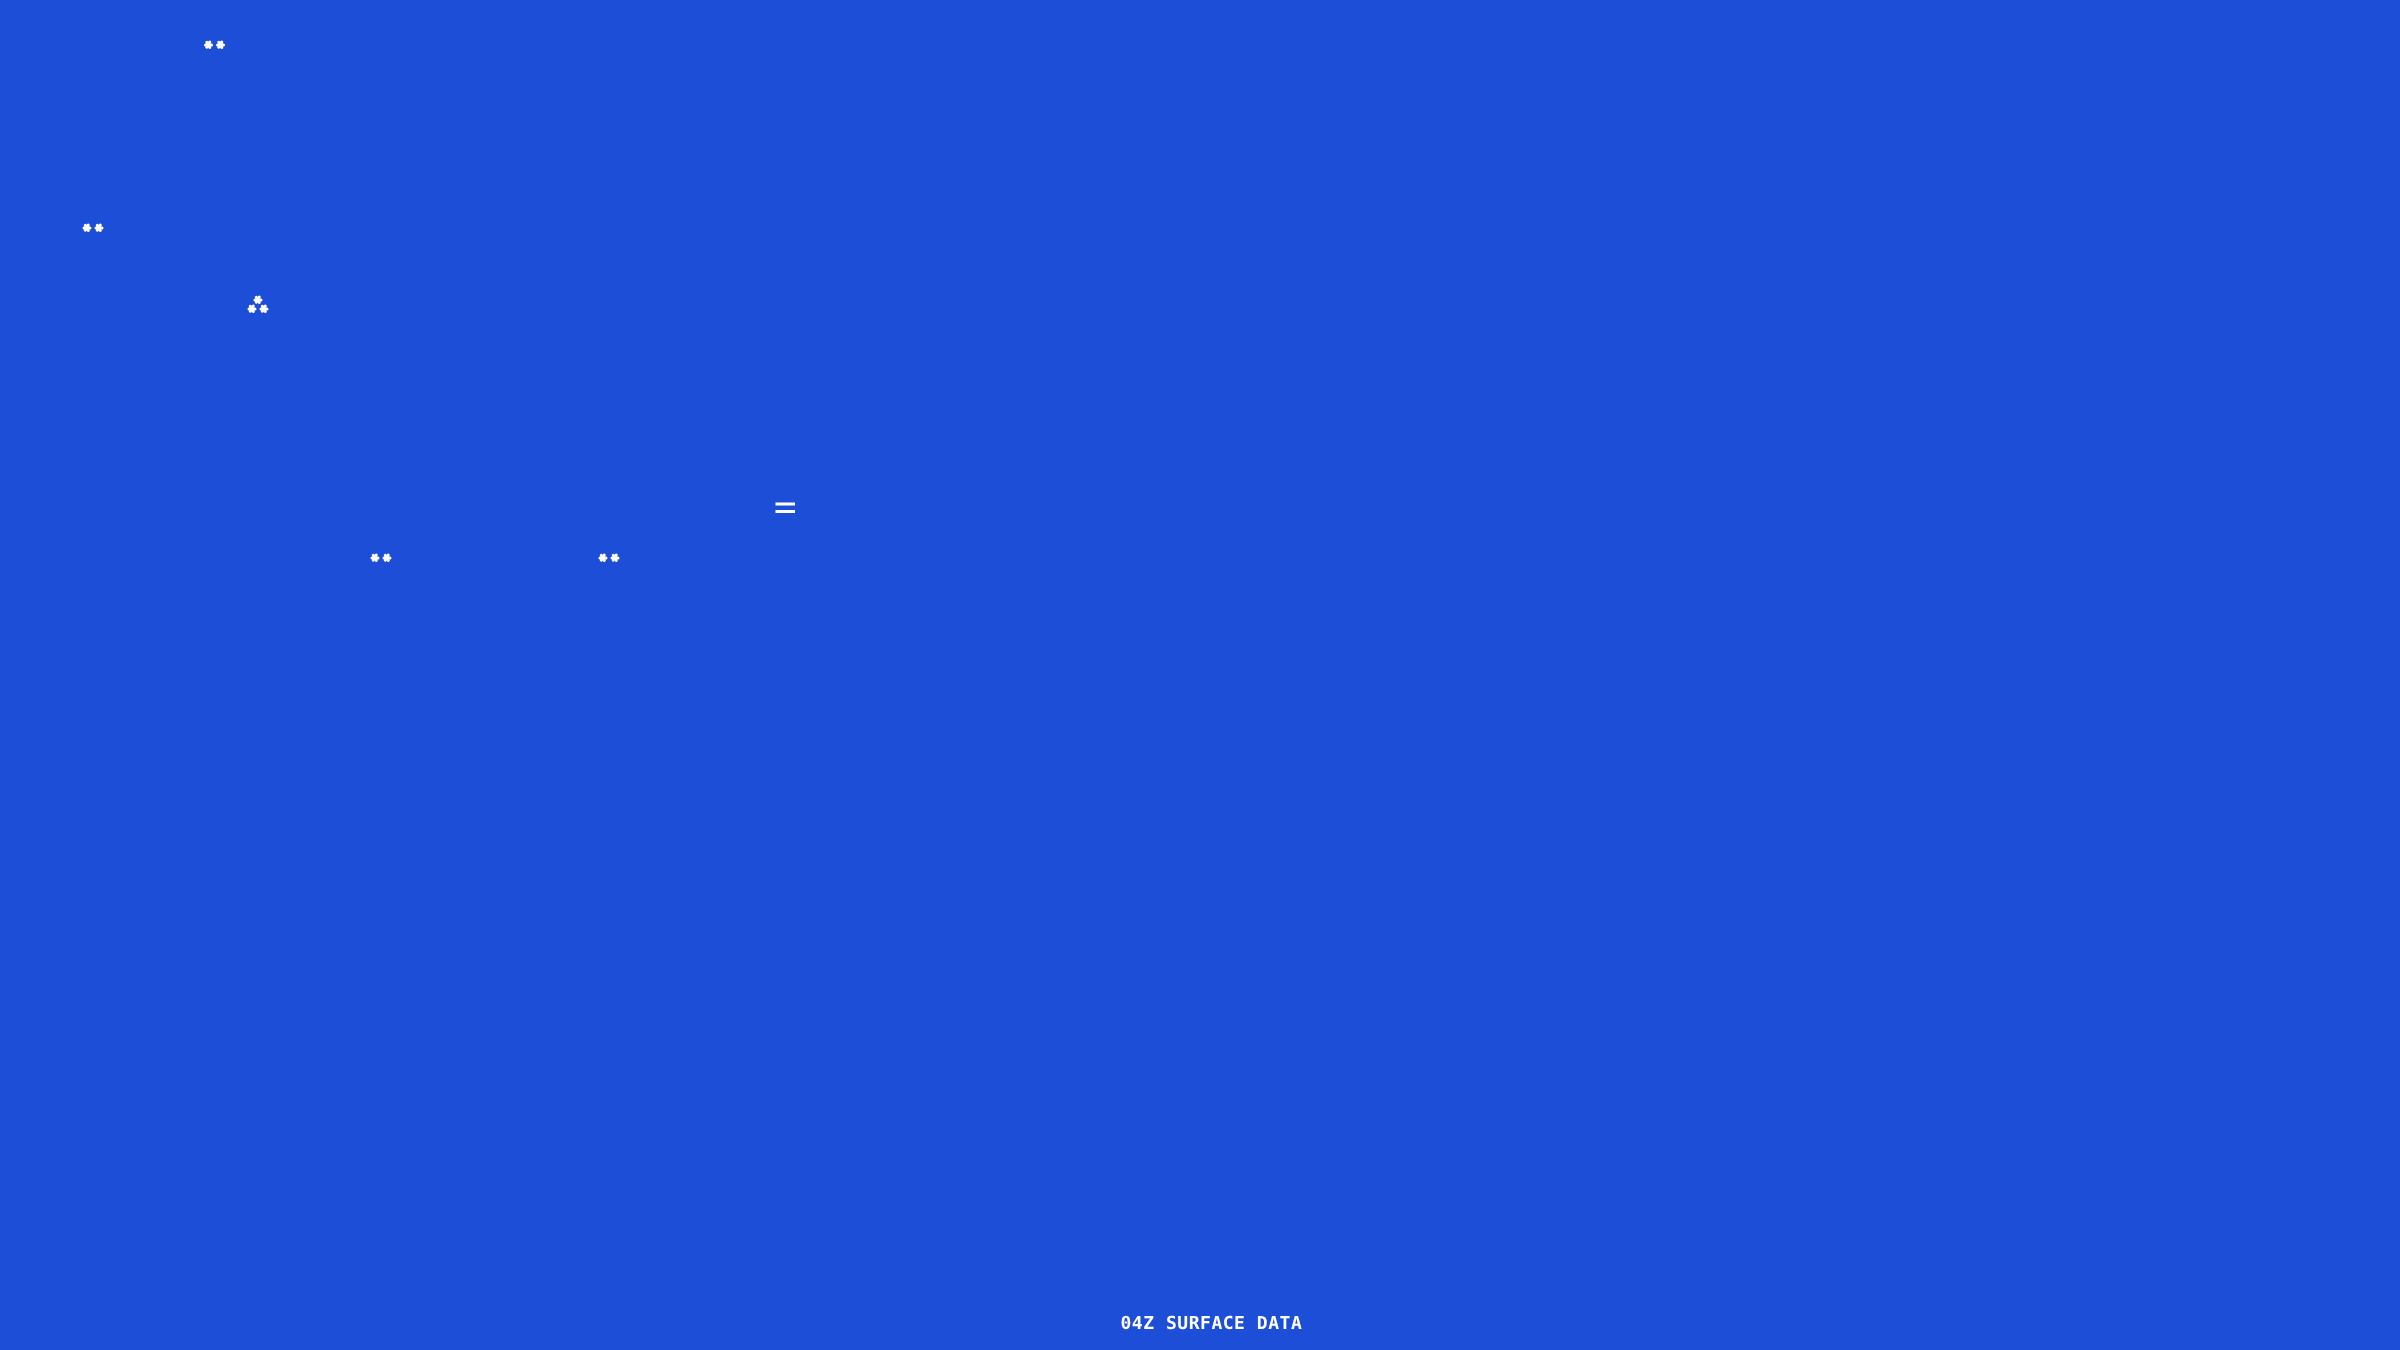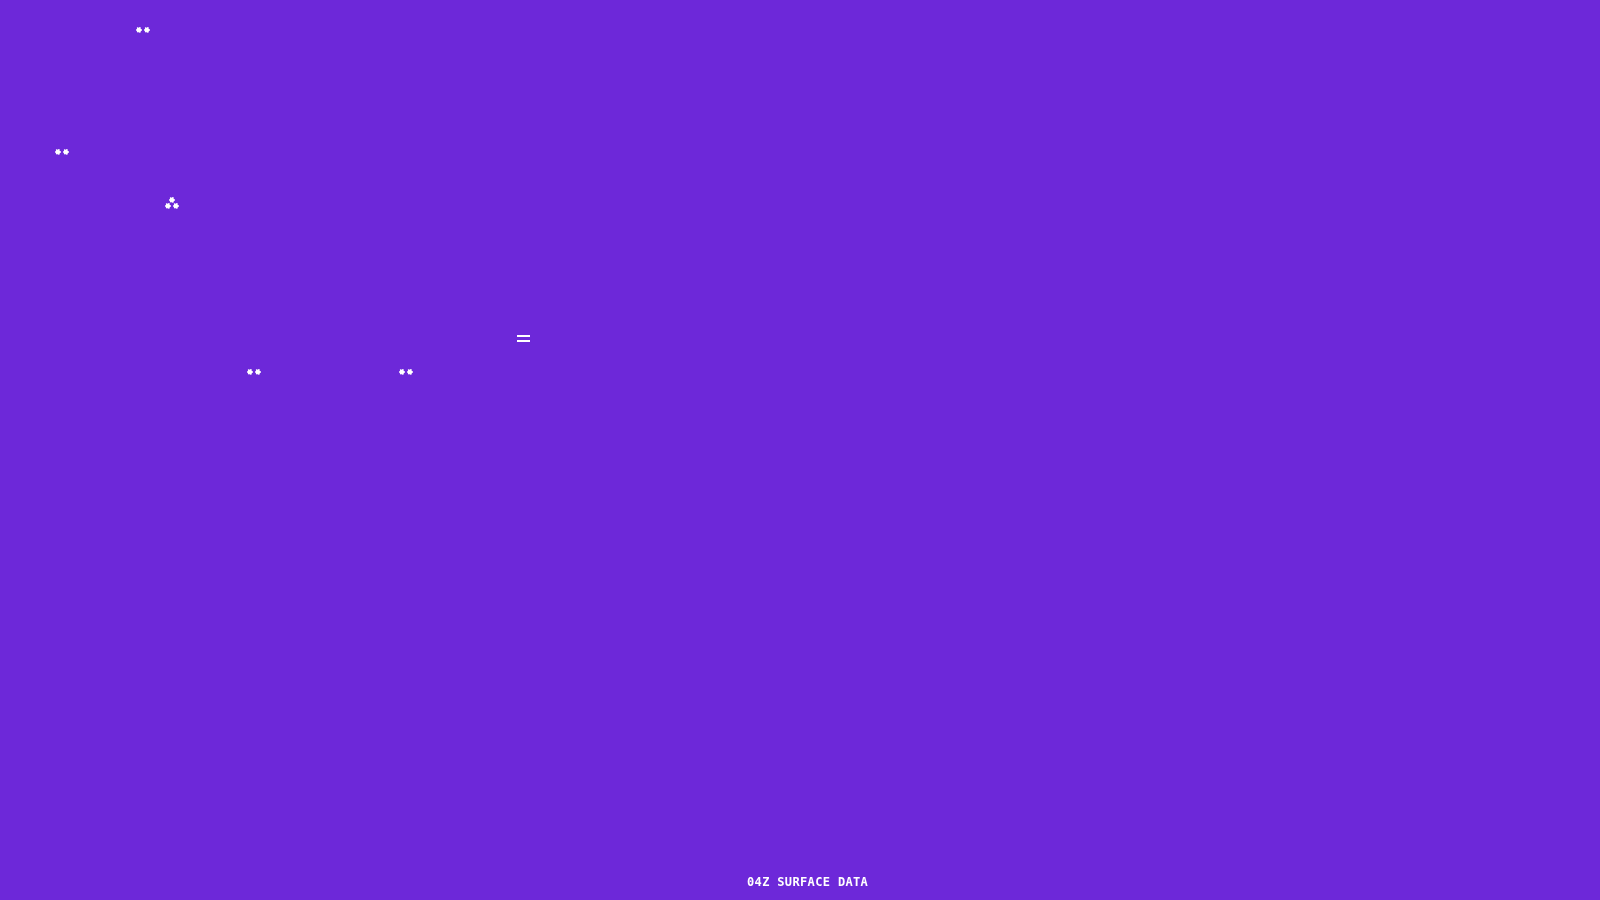--- a/index.html
+++ b/index.html
@@ -51,21 +51,21 @@
     font-family: "DejaVu Sans Mono", monospace;
     font-size: 12px;
     font-weight: bold;
     letter-spacing: 0.35px;
     white-space: pre;
   }
 </style>
 </head>
 <body>
 
-<div id="surface-plot" style="background: #6d28d9;">
+<div id="surface-plot" style="background: #1d4ed8;">
   <div class="caption">04Z SURFACE DATA</div>
 <span class="star" style="left: 136.2px; top: 27px;">
       <i class="a0" style="background: rgb(255, 255, 255);"></i>
       <i class="a60" style="background: rgb(255, 255, 255);"></i>
       <i class="a120" style="background: rgb(255, 255, 255);"></i>
     </span>
     <span class="star" style="left: 143.8px; top: 27px;">
       <i class="a0" style="background: rgb(255, 255, 255);"></i>
       <i class="a60" style="background: rgb(255, 255, 255);"></i>
       <i class="a120" style="background: rgb(255, 255, 255);"></i>

